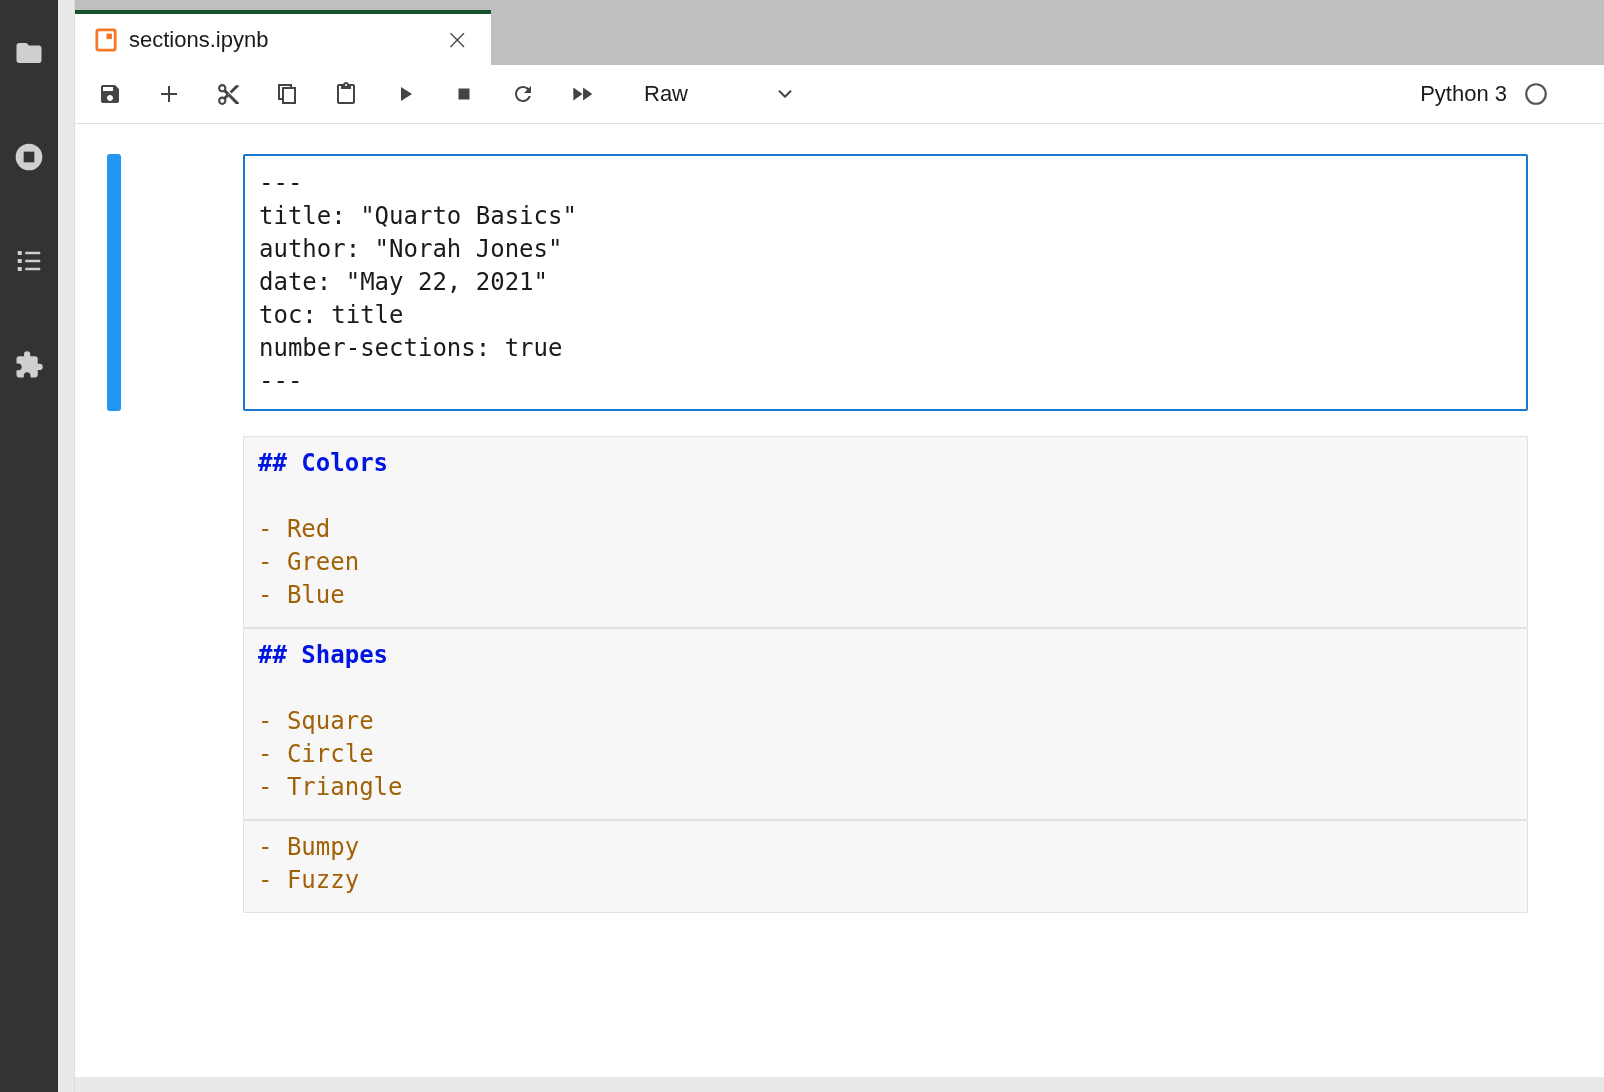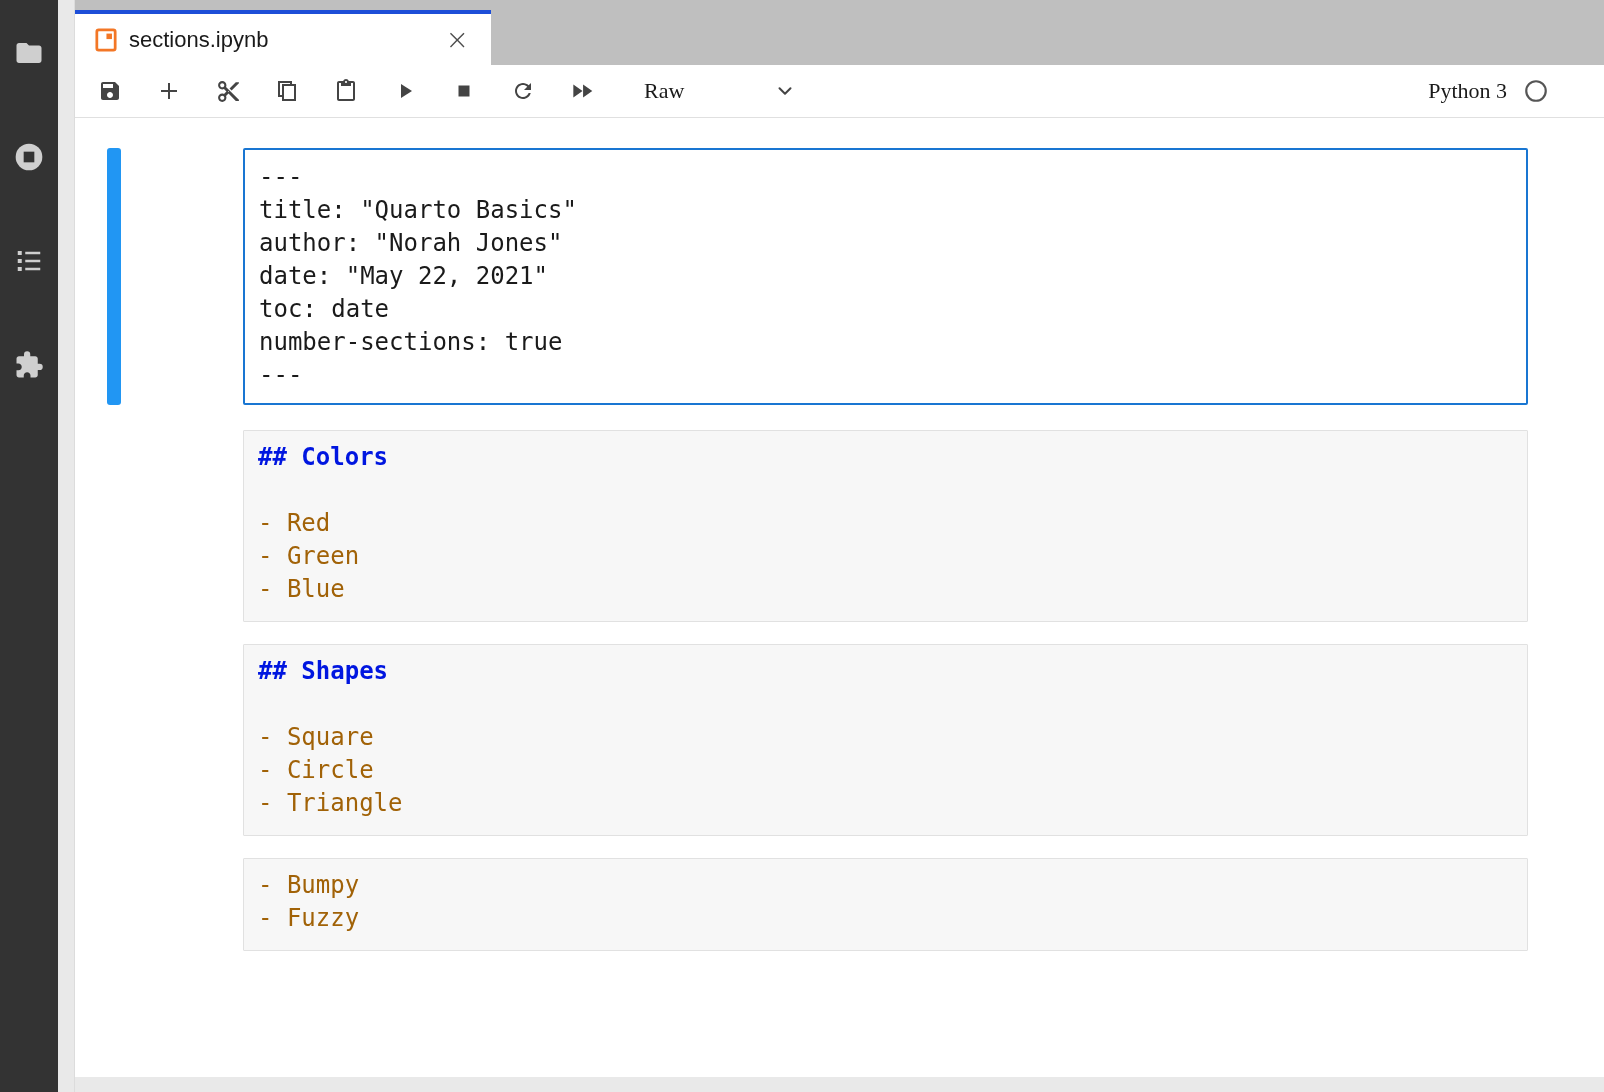--- a/index.html
+++ b/index.html
@@ -43,46 +43,45 @@
   .tabbar {
     height: 65px;
     background: #bfbfbf;
     display: flex;
     align-items: flex-end;
     flex-shrink: 0;
   }
   .tab {
     width: 416px; height: 55px;
     background: #ffffff;
-    border-top: 4px solid #1d4ed8;
+    border-top: 4px solid #14532d;
     display: flex; align-items: center;
     padding: 0 16px 0 20px;
     cursor: pointer;
   }
   .tab-icon { display: flex; align-items: center; }
   .tab-title {
     font-size: 22px; color: #1a1a1a;
     margin-left: 12px; flex: 1;
     white-space: nowrap; overflow: hidden;
   }
   .tab-close {
     font-size: 28px; line-height: 1; color: #4d4d4d;
     cursor: pointer; padding: 0 6px; font-weight: 300;
     font-family: "DejaVu Sans", sans-serif;
   }
 
   
   .toolbar {
-    height: 53px;
+    height: 59px;
     background: #ffffff;
     border-bottom: 1px solid #e0e0e0;
     display: flex; align-items: center;
     padding: 0 55px 0 12px;
     flex-shrink: 0;
-    font-family: Liberation Serif, serif;
   }
   .tb-btn {
     background: none; border: none; cursor: pointer;
     width: 46px; height: 42px;
     display: flex; align-items: center; justify-content: center;
     margin-right: 13px; flex-shrink: 0;
   }
   .celltype-dropdown {
     margin-left: 26px;
     width: 152px;
@@ -125,21 +124,20 @@
     background: #2196f3;
     border-radius: 3px;
     cursor: pointer;
   }
 
   .md-cell {
     background: #f7f7f7;
     border: 1px solid #e1e1e1;
     border-radius: 1px;
     padding: 10px 6px 15px 14px;
-    margin-bottom: 22px;
   }
   .md-heading {
     color: #0016e0;
     font-weight: bold;
     margin-bottom: 33px;
   }
   .md-item { color: #a16207; }
 
   .statusbar {
     height: 15px;
@@ -263,21 +261,21 @@
   </div>
 
   <div class="content">
 
     <div class="cell raw-cell cell-mono">
       <div class="cell-collapser"></div>
       <div class="code-line">---</div>
       <div class="code-line">title: "Quarto Basics"</div>
       <div class="code-line">author: "Norah Jones"</div>
       <div class="code-line">date: "May 22, 2021"</div>
-      <div class="code-line">toc: date</div>
+      <div class="code-line">toc: title</div>
       <div class="code-line">number-sections: true</div>
       <div class="code-line">---</div>
     </div>
 
     <div class="cell md-cell cell-mono">
       <div class="md-heading">## Colors</div>
       <div class="md-item">- Red</div>
       <div class="md-item">- Green</div>
       <div class="md-item">- Blue</div>
     </div>

